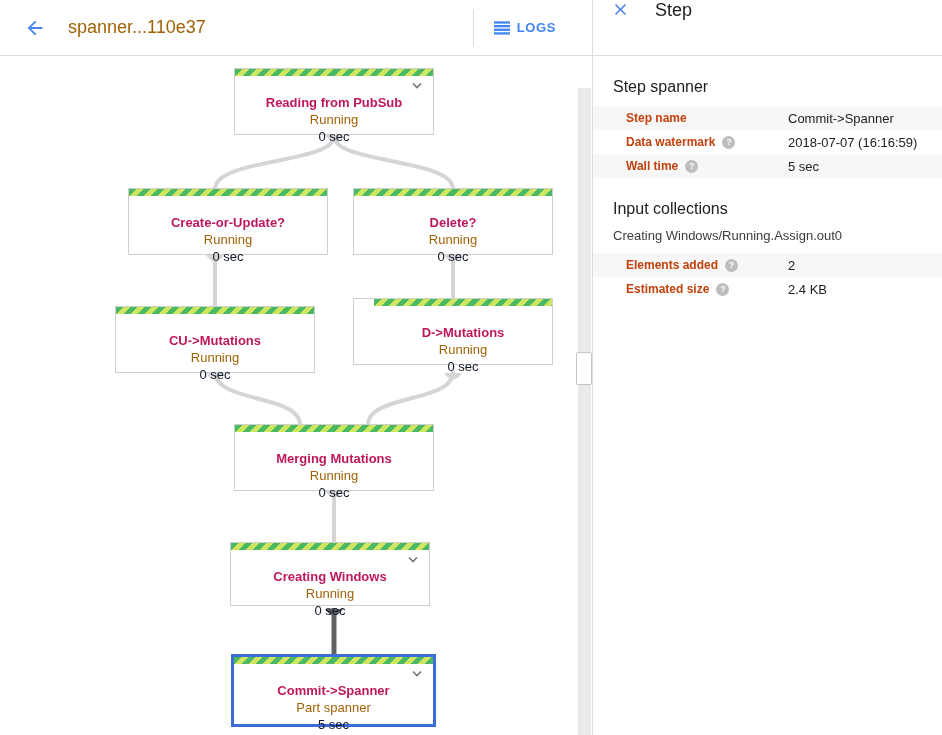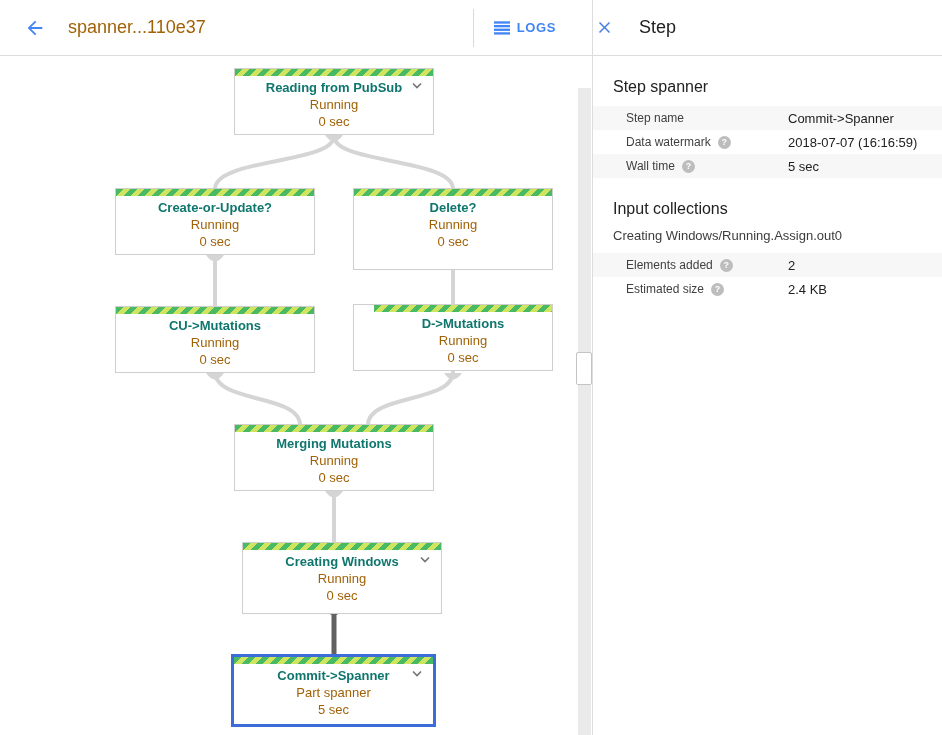--- a/index.html
+++ b/index.html
@@ -12,50 +12,50 @@
   .topbar-left { width: 592px; display: flex; align-items: center; padding-left: 24px; }
   .icon-btn { background: none; border: none; cursor: pointer; display: flex;
     align-items: center; justify-content: center; padding: 0; }
   .job-title { font-size: 18px; color: #a16207; margin-left: 22px; white-space: nowrap; }
   .flex { flex: 1; }
   .vdivider { width: 1px; height: 38px; background: #dadada; margin-right: 18px; }
   .logs-btn { background: none; border: none; cursor: pointer; display: flex;
     align-items: center; gap: 7px; color: #4285f4; font-family: inherit;
     font-size: 13px; font-weight: bold; letter-spacing: 0.6px; padding: 0 36px 0 2px; }
   .panel-header { flex: 1; border-left: 1px solid #dcdcdc; display: flex;
-    align-items: center; padding-left: 2px; }
+    align-items: flex-start; padding-left: 18px; }
   .panel-title { font-size: 18px; color: #212121; margin-left: 25px; }
 
   
   .graph { position: absolute; top: 56px; left: 0; width: 592px; height: 679px; background: #fff; }
   .edges { position: absolute; top: 0; left: 0; }
   .node { position: absolute; background: #fff; border: 1px solid #cfcfcf;
     text-align: center; font-size: 13px; cursor: pointer; }
   .node.selected { border: 3px solid #3b6cd8; }
   .stripe { height: 7px; width: 100%;
     background: repeating-linear-gradient(135deg, #4ab963 0 5px, #cfe45f 5px 10px); }
-  .n-title { font-weight: bold; margin-top: 3px; line-height: 17px; color: #0f766e; }
+  .n-title { font-weight: bold; margin-top: 18px; line-height: 17px; color: #be185d; }
   .n-status { color: #a16207; line-height: 17px; }
-  .n-time { color: #a16207; line-height: 17px; }
+  .n-time { color: #0f172a; line-height: 17px; }
   .chev { position: absolute; top: 13px; right: 10px; line-height: 0; cursor: pointer; }
 
   .scroll-track { position: absolute; left: 578px; top: 32px; width: 13px;
     height: 647px; background: #eaeaea; }
   .scroll-handle { position: absolute; left: 576px; top: 296px; width: 16px;
     height: 33px; background: #fff; border: 1px solid #c4c4c4; border-radius: 2px; cursor: grab; }
 
   
   .side { position: absolute; top: 56px; left: 592px; width: 350px; height: 679px;
     border-left: 1px solid #dcdcdc; background: #fff; }
   .side h2 { font-size: 16px; font-weight: 400; color: #212121; margin: 22px 20px 10px 20px; }
   .side h2.second { }
   .collection-name { font-size: 13px; color: #3c3c3c; margin: 0 20px 10px 20px; }
   .kv-row { height: 24px; display: flex; align-items: center; padding-left: 33px; font-size: 13px; }
   .kv-row:nth-child(odd) { background: #f7f7f7; }
-  .kv-label { width: 162px; font-size: 12px; font-weight: normal; color: #404040;
+  .kv-label { width: 162px; font-size: 12px; font-weight: bold; color: #c2410c;
     display: flex; align-items: center; }
   .kv-value { color: #212121; white-space: nowrap; }
   .help { width: 13px; height: 13px; border-radius: 50%; background: #bdbdbd;
     color: #fff; font-size: 9px; font-weight: bold; display: inline-flex;
     align-items: center; justify-content: center; margin-left: 7px; cursor: pointer; }
   .help::after { content: "?"; }
 </style>
 </head>
 <body>
 
@@ -116,56 +116,56 @@
     <div class="stripe"></div>
     <span class="chev">
       <svg width="12" height="8" viewBox="0 0 12 8">
             <path d="M2 1.5 L6 5.5 L10 1.5" stroke="#757575" stroke-width="1.6" fill="none"></path>
           </svg>
     </span>
     <div class="n-title">Reading from PubSub</div>
     <div class="n-status">Running</div>
     <div class="n-time">0 sec</div>
   </div>
-      <div class="node" style="left: 115px; top: 132px; width: 200px; height: 67px;">
+      <div class="node" style="left: 128px; top: 132px; width: 200px; height: 67px;">
     <div class="stripe"></div>
 
     <div class="n-title">Create-or-Update?</div>
     <div class="n-status">Running</div>
     <div class="n-time">0 sec</div>
   </div>
-      <div class="node" style="left: 353px; top: 132px; width: 200px; height: 82px;">
+      <div class="node" style="left: 353px; top: 132px; width: 200px; height: 67px;">
     <div class="stripe"></div>
 
     <div class="n-title">Delete?</div>
     <div class="n-status">Running</div>
     <div class="n-time">0 sec</div>
   </div>
       <div class="node" style="left: 115px; top: 250px; width: 200px; height: 67px;">
     <div class="stripe"></div>
 
     <div class="n-title">CU-&gt;Mutations</div>
     <div class="n-status">Running</div>
     <div class="n-time">0 sec</div>
   </div>
-      <div class="node" style="left: 353px; top: 248px; width: 200px; height: 67px; padding-left: 20px;">
+      <div class="node" style="left: 353px; top: 242px; width: 200px; height: 67px; padding-left: 20px;">
     <div class="stripe"></div>
 
     <div class="n-title">D-&gt;Mutations</div>
     <div class="n-status">Running</div>
     <div class="n-time">0 sec</div>
   </div>
       <div class="node" style="left: 234px; top: 368px; width: 200px; height: 67px;">
     <div class="stripe"></div>
 
     <div class="n-title">Merging Mutations</div>
     <div class="n-status">Running</div>
     <div class="n-time">0 sec</div>
   </div>
-      <div class="node" style="left: 242px; top: 486px; width: 200px; height: 72px;">
+      <div class="node" style="left: 230px; top: 486px; width: 200px; height: 64px;">
     <div class="stripe"></div>
     <span class="chev">
       <svg width="12" height="8" viewBox="0 0 12 8">
             <path d="M2 1.5 L6 5.5 L10 1.5" stroke="#757575" stroke-width="1.6" fill="none"></path>
           </svg>
     </span>
     <div class="n-title">Creating Windows</div>
     <div class="n-status">Running</div>
     <div class="n-time">0 sec</div>
   </div>

